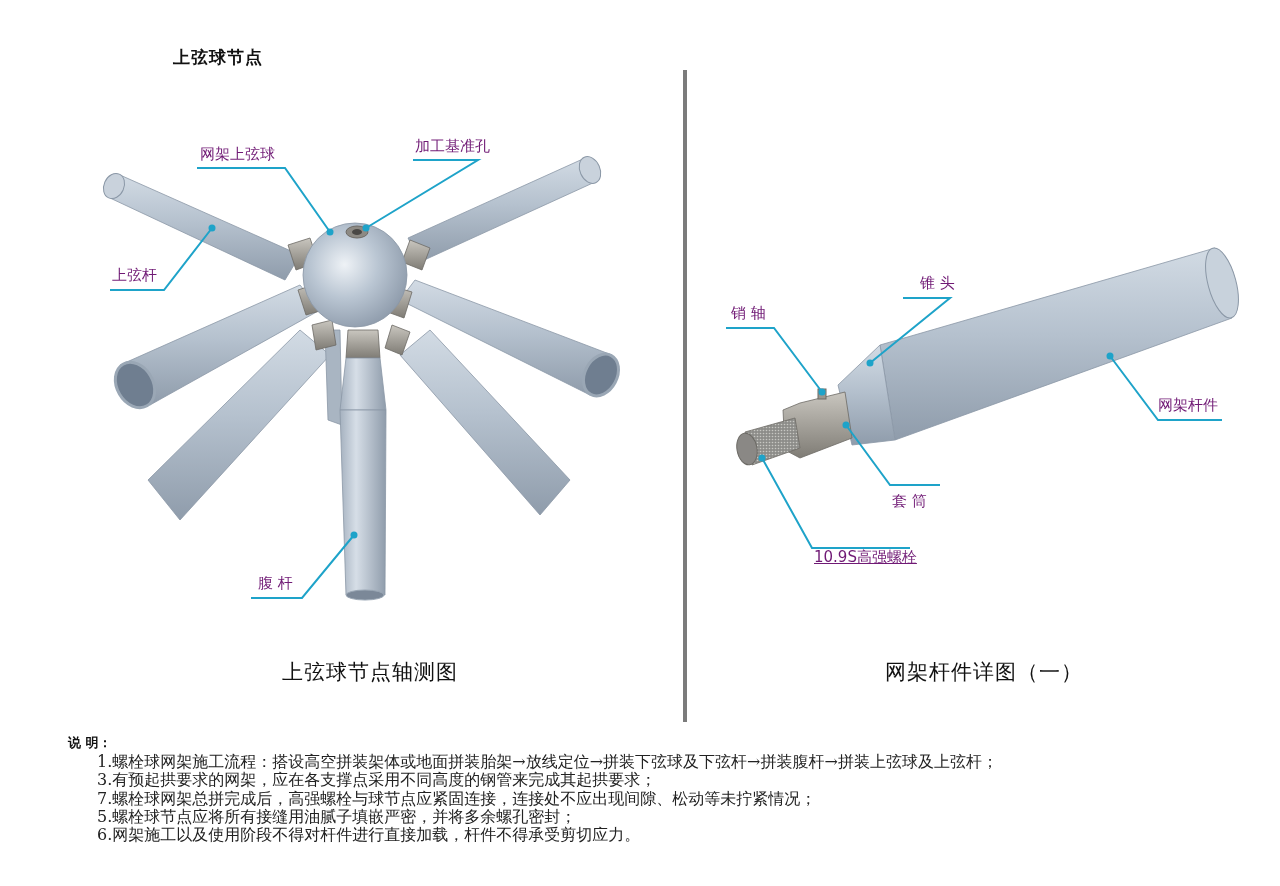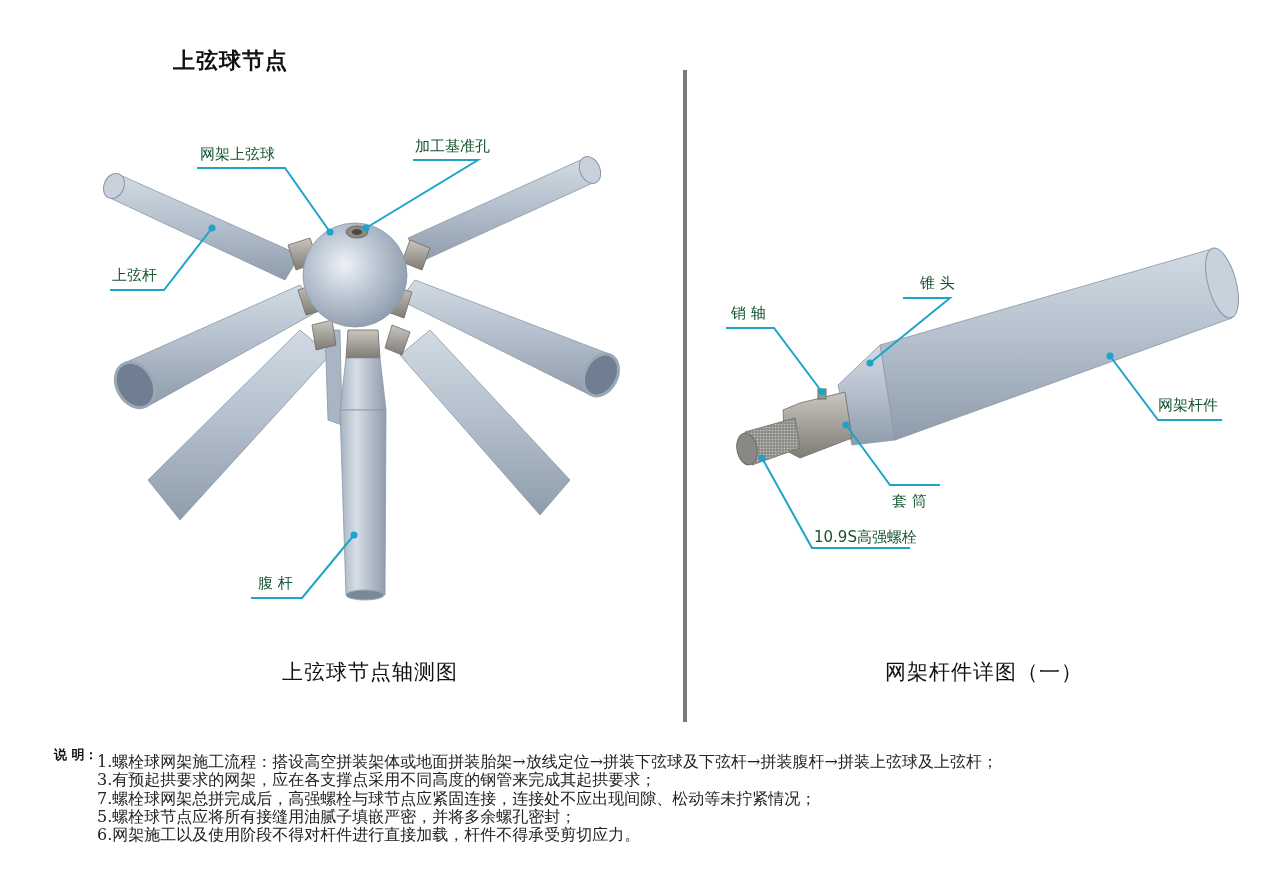--- a/index.html
+++ b/index.html
@@ -1,24 +1,24 @@
 <!DOCTYPE html>
 <html><head>
 <meta charset="utf-8">
 <style>
   html, body { margin:0; padding:0; background:#ffffff; }
   body { width:1280px; height:886px; position:relative; overflow:hidden;
          font-family:"DejaVu Sans", sans-serif; color:#111; }
   .abs { position:absolute; }
-  .page-title { left:173px; top:46px; font-size:22px; font-weight:bold; letter-spacing:1px;
+  .page-title { left:173px; top:46px; font-size:17px; font-weight:bold; letter-spacing:1px;
                 font-family:Liberation Sans, sans-serif; }
   .divider { left:683px; top:70px; width:4px; height:652px; background:#7b7b7b; }
   .fig-caption { font-size:21px; font-weight:normal; font-family:"DejaVu Serif", serif; letter-spacing:1px; }
-  .callout { font-size:15px; color:#14532d; }
-  .notes-title { left:54px; top:734px; font-size:13px; font-weight:bold; font-family:"DejaVu Serif", serif;margin-top:12px; }
+  .callout { font-size:15px; color:#701a75; }
+  .notes-title { left:68px; top:734px; font-size:13px; font-weight:bold; font-family:"DejaVu Serif", serif; }
   .notes-list { left:97px; top:753px; margin:0; padding:0; list-style:none;
                 font-family:"DejaVu Serif", serif; font-size:16px; line-height:18.3px; color:#222; }
   .notes-list li { white-space:nowrap; }
   svg.draw { position:absolute; left:0; top:0; }
 </style>
 </head>
 <body>
 
 <div class="abs page-title">上弦球节点</div>
 
@@ -139,21 +139,21 @@
 
 <div class="abs callout" style="left:200px;top:145px;">网架上弦球</div>
 <div class="abs callout" style="left:415px;top:137px;">加工基准孔</div>
 <div class="abs callout" style="left:112px;top:266px;">上弦杆</div>
 <div class="abs callout" style="left:258px;top:574px;">腹 杆</div>
 
 <div class="abs callout" style="left:920px;top:274px;text-align:center;">锥 头</div>
 <div class="abs callout" style="left:731px;top:304px;">销 轴</div>
 <div class="abs callout" style="left:1158px;top:396px;">网架杆件</div>
 <div class="abs callout" style="left:892px;top:460px;margin-top:32px;">套 筒</div>
-<div class="abs callout" style="left:814px;top:528px;">10.9S高强螺栓</div>
+<div class="abs callout" style="left:814px;top:548px;text-decoration:underline;">10.9S高强螺栓</div>
 
 <div class="abs divider"></div>
 
 <div class="abs fig-caption" style="left:282px;top:658px;">上弦球节点轴测图</div>
 <div class="abs fig-caption" style="left:885px;top:658px;">网架杆件详图（一）</div>
 
 <div class="abs notes-title">说 明：</div>
 <ul class="abs notes-list">
   <li>1.螺栓球网架施工流程：搭设高空拼装架体或地面拼装胎架→放线定位→拼装下弦球及下弦杆→拼装腹杆→拼装上弦球及上弦杆；</li>
   <li>3.有预起拱要求的网架，应在各支撑点采用不同高度的钢管来完成其起拱要求；</li>

